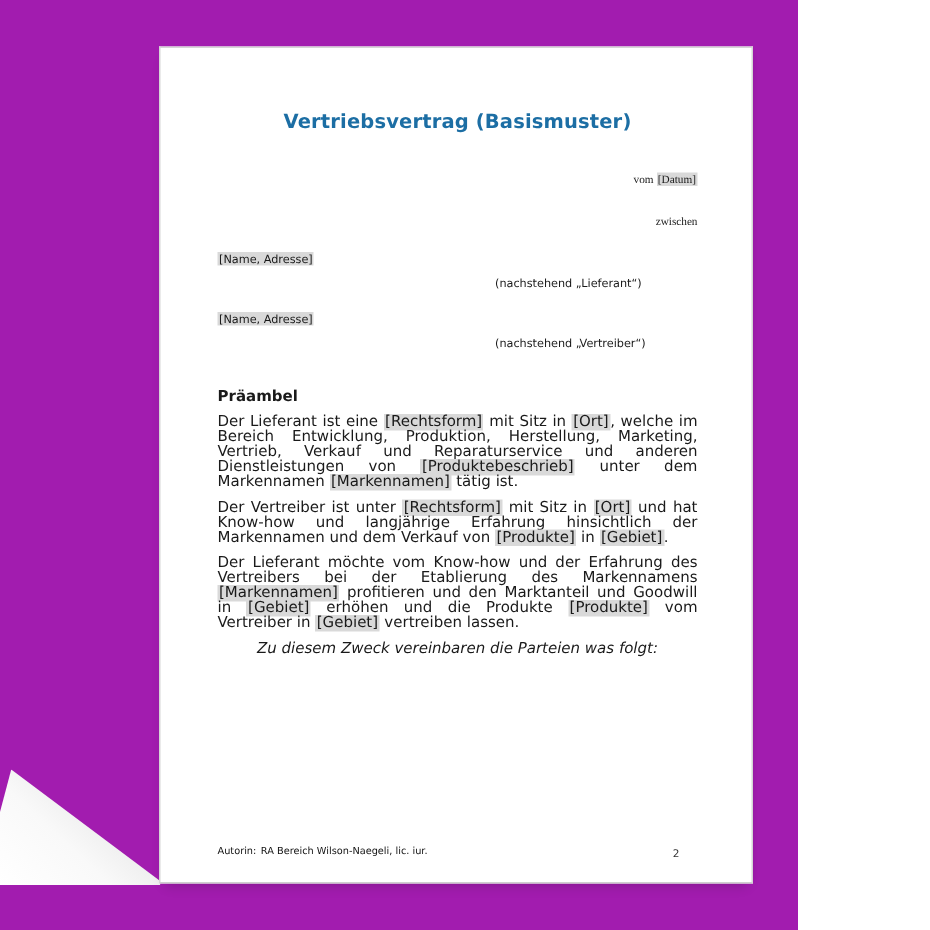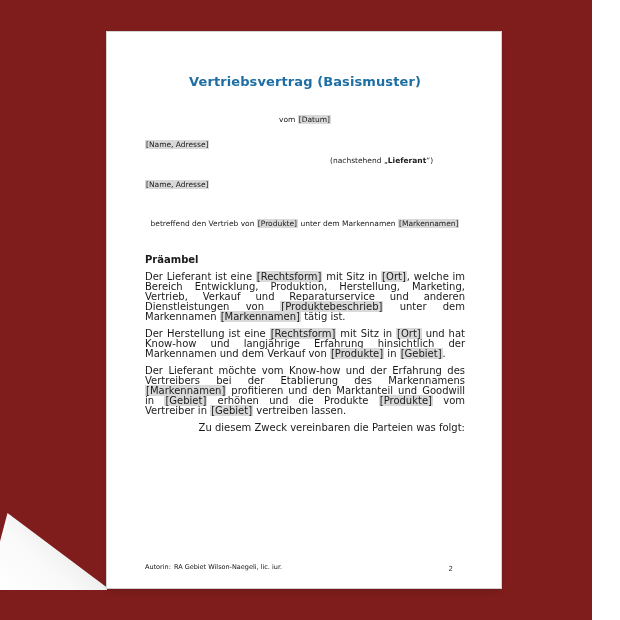--- a/index.html
+++ b/index.html
@@ -3,23 +3,23 @@
 <meta charset="utf-8">
 <style>
   html, body {
     margin: 0;
     padding: 0;
     background: #ffffff;
     font-family: "DejaVu Sans", "Liberation Sans", sans-serif;
   }
   .stage {
     position: relative;
-    width: 592px;
+    width: 532px;
     height: 620px;
-    background: #7f1d1d;
+    background: #a21caf;
     overflow: hidden;
   }
   
   .curl-shadow {
     position: absolute;
     left: 0;
     top: 509px;
     width: 107px;
     height: 81px;
     background: linear-gradient(223deg, #d2d2d2 0%, #e9e9e9 32%, #f9f9f9 62%, #ffffff 100%);
@@ -46,45 +46,45 @@
     text-align: center;
     font-size: 13px;
     font-weight: bold;
     color: var(--title-blue, #1c6ea4);
     letter-spacing: 0.1px;
   }
   .line {
     font-size: 7.5px;
     line-height: 10px;
   }
-  .center { text-align: center; }
+  .center { text-align: right; font-family: Liberation Serif, serif; }
   .date-line     { margin-top: 26px; }
   .between-line  { margin-top: 18px; }
   .name-line-1   { margin-top: 15px; }
   .alias-line    { margin-top: 6px; padding-left: 185px; }
   .and-line      { margin-top: 13px; }
   .name-line-2   { margin-top: 14px; }
   .subject-line  { margin-top: 29px; }
   .preamble-heading {
     margin-top: 25px;
     font-size: 10px;
     font-weight: bold;
   }
   .para {
     margin: 7px 0 5px 0;
     font-size: 10px;
     line-height: 10px;
     text-align: justify;
   }
-  .para.no-justify { text-align: right; }
+  .para.no-justify { text-align: center; font-style: italic; }
   .hl {
     background: var(--hl, #d9d9d9);
     padding: 0 1px;
   }
-  .bold { font-weight: bold; }
+  .bold { font-weight: normal; }
   .footer-author {
     position: absolute;
     left: 38px;
     bottom: 17px;
     font-size: 6.5px;
     color: #111;
   }
   .footer-label { font-weight: normal; margin-right: 3px; }
   .footer-pagenum {
     position: absolute;
@@ -100,43 +100,46 @@
 <div class="stage">
 
   <div class="curl-shadow"></div>
 
   <div class="sheet">
 
     <div class="doc-title">Vertriebsvertrag (Basismuster)</div>
 
     <div class="line center date-line"><span>vom </span><span class="hl">[Datum]</span></div>
 
+    <div class="line center between-line">zwischen</div>
 
     <div class="line name-line-1"><span class="hl">[Name, Adresse]</span></div>
 
     <div class="line alias-line">
       <span>(nachstehend „</span><span class="bold">Lieferant</span><span>“)</span>
     </div>
 
 
     <div class="line name-line-2"><span class="hl">[Name, Adresse]</span></div>
 
+    <div class="line alias-line">
+      <span>(nachstehend „</span><span class="bold">Vertreiber</span><span>“)</span>
+    </div>
 
-    <div class="line center subject-line"><span>betreffend den Vertrieb von </span><span class="hl">[Produkte]</span><span> unter dem Markennamen </span><span class="hl">[Markennamen]</span></div>
 
     <div class="preamble-heading">Präambel</div>
 
     <p class="para"><span>Der Lieferant ist eine </span><span class="hl">[Rechtsform]</span><span> mit Sitz in </span><span class="hl">[Ort]</span><span>, welche im Bereich Entwicklung, Produktion, Herstellung, Marketing, Vertrieb, Verkauf und Reparaturservice und anderen Dienstleistungen von </span><span class="hl">[Produktebeschrieb]</span><span> unter dem Markennamen </span><span class="hl">[Markennamen]</span><span> tätig ist.</span></p>
 
-    <p class="para"><span>Der Herstellung ist eine </span><span class="hl">[Rechtsform]</span><span> mit Sitz in </span><span class="hl">[Ort]</span><span> und hat Know-how und langjährige Erfahrung hinsichtlich der Markennamen und dem Verkauf von </span><span class="hl">[Produkte]</span><span> in </span><span class="hl">[Gebiet]</span><span>.</span></p>
+    <p class="para"><span>Der Vertreiber ist unter </span><span class="hl">[Rechtsform]</span><span> mit Sitz in </span><span class="hl">[Ort]</span><span> und hat Know-how und langjährige Erfahrung hinsichtlich der Markennamen und dem Verkauf von </span><span class="hl">[Produkte]</span><span> in </span><span class="hl">[Gebiet]</span><span>.</span></p>
 
     <p class="para"><span>Der Lieferant möchte vom Know-how und der Erfahrung des Vertreibers bei der Etablierung des Markennamens </span><span class="hl">[Markennamen]</span><span> profitieren und den Marktanteil und Goodwill in </span><span class="hl">[Gebiet]</span><span> erhöhen und die Produkte </span><span class="hl">[Produkte]</span><span> vom Vertreiber in </span><span class="hl">[Gebiet]</span><span> vertreiben lassen.</span></p>
 
     <p class="para no-justify"><span>Zu diesem Zweck vereinbaren die Parteien was folgt:</span></p>
 
     <div class="footer-author">
-      <span class="footer-label">Autorin:</span><span>RA Gebiet Wilson-Naegeli, lic. iur.</span>
+      <span class="footer-label">Autorin:</span><span>RA Bereich Wilson-Naegeli, lic. iur.</span>
     </div>
 
     <div class="footer-pagenum">2</div>
 
   </div>
 </div>
 
 </body></html>

